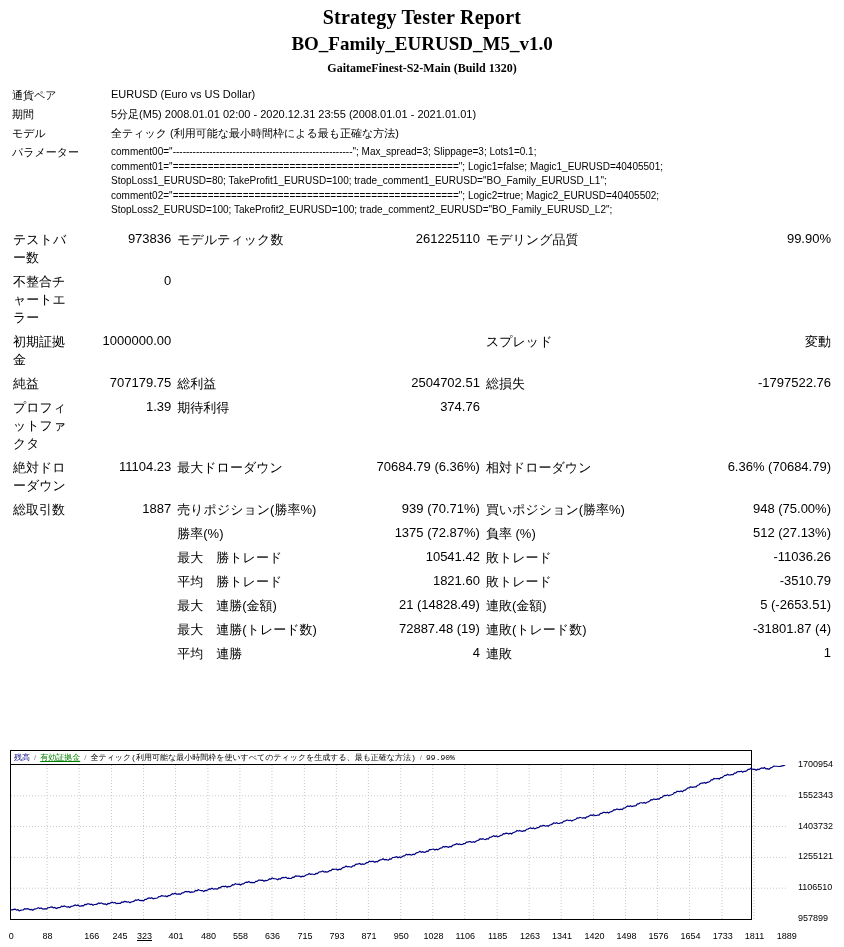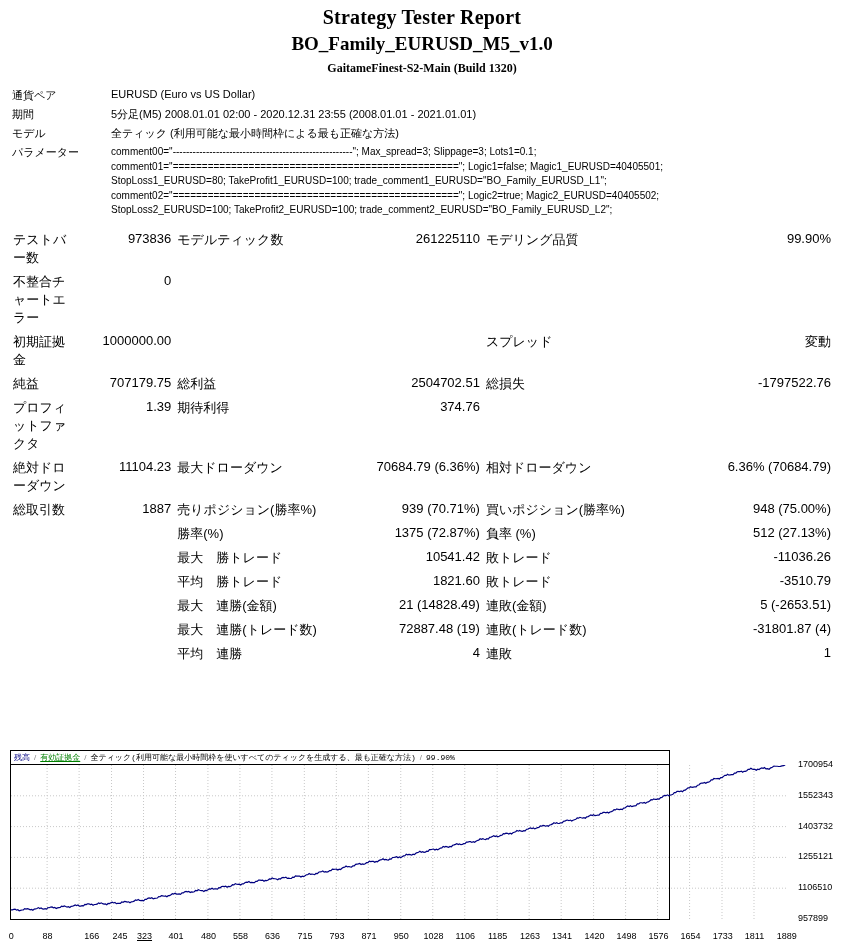--- a/index.html
+++ b/index.html
@@ -84,21 +84,21 @@
   .c2 { width: 95px; text-align: right; }
   .c3 { width: 160px; text-align: left; }
   .c4 { width: 150px; text-align: right; }
   .c5 { width: 190px; text-align: left; }
   .c6 { width: 165px; text-align: right; }
 
   .chart-box {
     position: absolute;
     left: 10px;
     top: 744px;
-    width: 660px;
+    width: 742px;
     height: 170px;
     border: 1px solid #000000;
     box-sizing: border-box;
     background: #ffffff;
   }
   .chart-legend {
     position: absolute;
     left: 0;
     top: 0;
     height: 14px;

